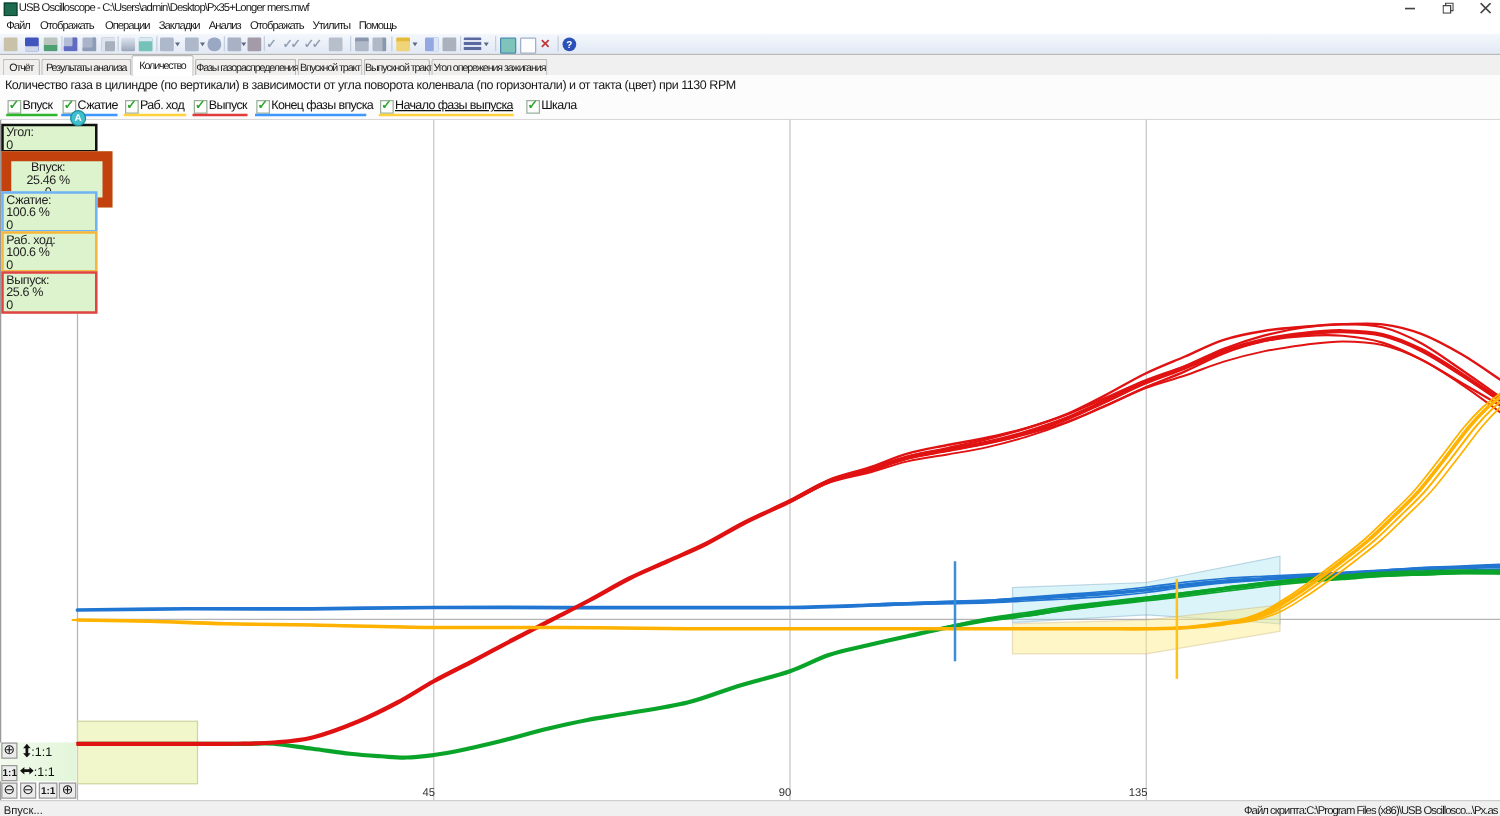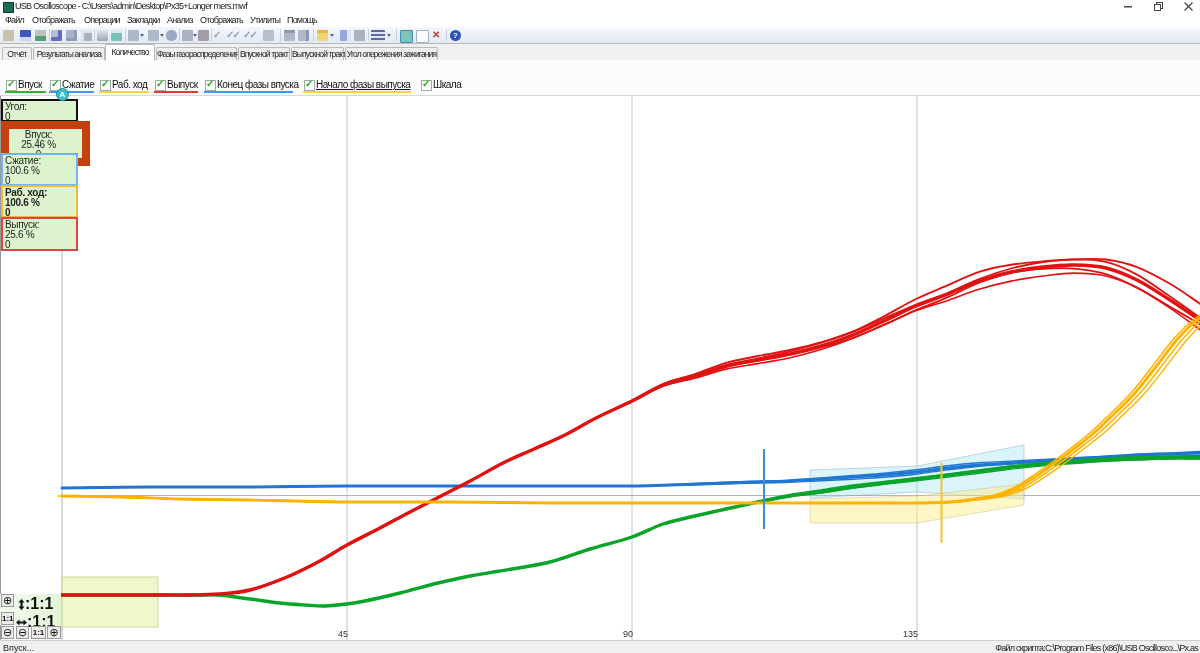--- a/index.html
+++ b/index.html
@@ -30,21 +30,21 @@
 .cbx:after{content:"✓";position:absolute;left:0px;top:-3px;color:#2aa52a;font-size:10px;font-weight:bold;}
 .cblab{position:absolute;top:19px;font-size:10px;letter-spacing:-0.5px;color:#111;}
 .cbul{position:absolute;top:31px;height:2px;}
 #amark{left:56px;top:88px;width:11px;height:11px;border-radius:50%;background:#3fbecd;border:1px solid #1d8d9d;color:#fff;font-size:8px;font-weight:bold;text-align:center;line-height:11px;z-index:40;}
 
 #statusbar{left:0;top:640px;width:1200px;height:13px;background:#f0f0f0;border-top:1px solid #cfcfcf;font-size:9px;color:#1a1a1a;}
 
 .dbox{position:absolute;left:1px;width:55px;background:#ddf3cd;font-size:10px;letter-spacing:-0.3px;color:#222;line-height:10px;padding:1px 16px 1px 2px;z-index:30;}
 
 .zbtn{position:absolute;background:#ececec;border:1px solid #9a9a9a;font-size:8px;font-weight:bold;color:#111;text-align:center;z-index:31;}
-.zlab{position:absolute;font-size:16px;font-weight:bold;color:#0a140a;z-index:31;}
+.zlab{position:absolute;font-size:10px;font-weight:normal;color:#0a140a;z-index:31;}
 #zoombg{left:0px;top:594px;width:61px;height:31px;background:linear-gradient(90deg,#f2faee,#e2f6d8);z-index:29;}
 </style>
 </head>
 <body>
 <div class="abs" id="titlebar"></div>
 <div class="abs" id="title-ico"></div>
 <div class="abs" id="title-text">USB Oscilloscope  -  C:\Users\admin\Desktop\Px35+Longer mers.mwf</div>
 <svg class="abs" style="left:1124px;top:6px;" width="8" height="2">
     <rect width="8" height="1.5" fill="#444"></rect>
   </svg>
@@ -116,20 +116,21 @@
  <div class="tab" style="left:2px;width:30px;">Отчёт</div>
  <div class="tab" style="left:33px;width:72px;">Результаты анализа</div>
  <div class="tab active" style="left:105px;width:50px;">Количество</div>
  <div class="tab" style="left:156px;width:81px;">Фазы газораспределения</div>
  <div class="tab" style="left:238px;width:52px;">Впускной тракт</div>
  <div class="tab" style="left:291px;width:53px;">Выпускной тракт</div>
  <div class="tab" style="left:345px;width:93px;">Угол опережения зажигания</div>
 </div>
 
 <div class="abs" id="inforow">
+ <div class="abs" id="headtext">Количество газа в цилиндре (по вертикали) в зависимости от угла поворота коленвала (по горизонтали) и от такта (цвет) при 1130 RPM</div>
  <div class="cbx" style="left:6px;"></div>
     <div class="cblab" style="left:18px;">Впуск</div>
     <div class="cbul" style="left:5px;width:41px;background:#2db52d;"></div>
  <div class="cbx" style="left:50px;"></div>
     <div class="cblab" style="left:62px;">Сжатие</div>
     <div class="cbul" style="left:49px;width:45px;background:#3e97ff;"></div>
  <div class="cbx" style="left:100px;"></div>
     <div class="cblab" style="left:112px;">Раб. ход</div>
     <div class="cbul" style="left:99px;width:50px;background:#ffd23e;"></div>
  <div class="cbx" style="left:155px;"></div>
@@ -176,21 +177,21 @@
 <path d="M67.0,496.0 C76.7,496.2 105.3,496.5 125.0,497.0 C144.7,497.5 163.3,498.5 185.0,499.0 C206.7,499.5 227.2,499.5 255.0,500.0 C282.8,500.5 318.7,501.7 352.0,502.0 C385.3,502.3 421.2,501.8 455.0,502.0 C488.8,502.2 524.7,502.8 555.0,503.0 C585.3,503.2 612.0,503.0 637.0,503.0 C662.0,503.0 684.0,503.0 705.0,503.0 C726.0,503.0 743.0,503.0 763.0,503.0 C783.0,503.0 804.7,503.0 825.0,503.0 C845.3,503.0 868.3,503.0 885.0,503.0 C901.7,503.0 913.3,503.2 925.0,503.0 C936.7,502.8 945.8,502.7 955.0,502.0 C964.2,501.3 972.5,500.0 980.0,499.0 C987.5,498.0 993.3,497.7 1000.0,496.0 C1006.7,494.3 1013.3,492.2 1020.0,489.0 C1026.7,485.8 1033.3,481.3 1040.0,477.0 C1046.7,472.7 1053.3,467.8 1060.0,463.0 C1066.7,458.2 1073.3,453.2 1080.0,448.0 C1086.7,442.8 1093.3,437.8 1100.0,432.0 C1106.7,426.2 1113.3,419.5 1120.0,413.0 C1126.7,406.5 1133.3,400.5 1140.0,393.0 C1146.7,385.5 1153.3,376.5 1160.0,368.0 C1166.7,359.5 1174.2,349.0 1180.0,342.0 C1185.8,335.0 1190.0,330.7 1195.0,326.0 C1200.0,321.3 1207.5,316.0 1210.0,314.0" fill="none" stroke="#ffb200" stroke-width="1.6" stroke-linejoin="round" stroke-linecap="round"></path>
 <path d="M58.0,496.0 C67.7,496.2 96.3,496.5 116.0,497.0 C135.7,497.5 154.3,498.5 176.0,499.0 C197.7,499.5 218.2,499.5 246.0,500.0 C273.8,500.5 309.7,501.7 343.0,502.0 C376.3,502.3 412.2,501.8 446.0,502.0 C479.8,502.2 515.7,502.8 546.0,503.0 C576.3,503.2 603.0,503.0 628.0,503.0 C653.0,503.0 675.0,503.0 696.0,503.0 C717.0,503.0 734.0,503.0 754.0,503.0 C774.0,503.0 795.7,503.0 816.0,503.0 C836.3,503.0 859.3,503.0 876.0,503.0 C892.7,503.0 904.3,503.2 916.0,503.0 C927.7,502.8 936.8,502.7 946.0,502.0 C955.2,501.3 963.5,500.0 971.0,499.0 C978.5,498.0 984.3,497.7 991.0,496.0 C997.7,494.3 1004.3,492.2 1011.0,489.0 C1017.7,485.8 1024.3,481.3 1031.0,477.0 C1037.7,472.7 1044.3,467.8 1051.0,463.0 C1057.7,458.2 1064.3,453.2 1071.0,448.0 C1077.7,442.8 1084.3,437.8 1091.0,432.0 C1097.7,426.2 1104.3,419.5 1111.0,413.0 C1117.7,406.5 1124.3,400.5 1131.0,393.0 C1137.7,385.5 1144.3,376.5 1151.0,368.0 C1157.7,359.5 1165.2,349.0 1171.0,342.0 C1176.8,335.0 1181.0,330.7 1186.0,326.0 C1191.0,321.3 1198.5,316.0 1201.0,314.0" fill="none" stroke="#ffb200" stroke-width="1.5" stroke-linejoin="round" stroke-linecap="round"></path>
 <path d="M72.0,496.0 C81.7,496.2 110.3,496.5 130.0,497.0 C149.7,497.5 168.3,498.5 190.0,499.0 C211.7,499.5 232.2,499.5 260.0,500.0 C287.8,500.5 323.7,501.7 357.0,502.0 C390.3,502.3 426.2,501.8 460.0,502.0 C493.8,502.2 529.7,502.8 560.0,503.0 C590.3,503.2 617.0,503.0 642.0,503.0 C667.0,503.0 689.0,503.0 710.0,503.0 C731.0,503.0 748.0,503.0 768.0,503.0 C788.0,503.0 809.7,503.0 830.0,503.0 C850.3,503.0 873.3,503.0 890.0,503.0 C906.7,503.0 918.3,503.2 930.0,503.0 C941.7,502.8 950.8,502.7 960.0,502.0 C969.2,501.3 977.5,500.0 985.0,499.0 C992.5,498.0 998.3,497.7 1005.0,496.0 C1011.7,494.3 1018.3,492.2 1025.0,489.0 C1031.7,485.8 1038.3,481.3 1045.0,477.0 C1051.7,472.7 1058.3,467.8 1065.0,463.0 C1071.7,458.2 1078.3,453.2 1085.0,448.0 C1091.7,442.8 1098.3,437.8 1105.0,432.0 C1111.7,426.2 1118.3,419.5 1125.0,413.0 C1131.7,406.5 1138.3,400.5 1145.0,393.0 C1151.7,385.5 1158.3,376.5 1165.0,368.0 C1171.7,359.5 1179.2,349.0 1185.0,342.0 C1190.8,335.0 1195.0,330.7 1200.0,326.0 C1205.0,321.3 1212.5,316.0 1215.0,314.0" fill="none" stroke="#ffb200" stroke-width="1.4" stroke-linejoin="round" stroke-linecap="round"></path>
 <line x1="764" y1="449" x2="764" y2="529" stroke="#3b8fd8" stroke-width="2"></line>
 <line x1="941.5" y1="463" x2="941.5" y2="543" stroke="#fdc220" stroke-width="2"></line>
 </svg>
 
 <div class="dbox" style="top:99px;height:17px;border:2px solid #111;">Угол:<br>0</div>
 <div class="dbox" style="top:121px;height:27px;border:8px solid #c2410c;text-align:center;">Впуск:<br>25.46 %<br>0</div>
 <div class="dbox" style="top:153px;height:27px;border:2px solid #6fb2f5;">Сжатие:<br>100.6 %<br>0</div>
-<div class="dbox" style="top:185px;height:27px;border:2px solid #f5b63c;font-weight:bold;">Раб. ход:<br>100.6 %<br>0</div>
+<div class="dbox" style="top:185px;height:27px;border:2px solid #f5b63c;">Раб. ход:<br>100.6 %<br>0</div>
 <div class="dbox" style="top:217px;height:28px;border:2px solid #e04343;">Выпуск:<br>25.6 %<br>0</div>
 
 <div class="abs" id="zoombg"></div>
 <div class="zbtn" style="left:1px;top:594px;width:11px;height:11px;line-height:10px;font-size:11px;font-weight:normal;">⊕</div>
 <div class="zlab" style="left:18px;top:595px;"><svg width="7" height="11" style="vertical-align:-1px;">
       <path d="M3.5,0 L6.5,3.5 H4.6 V7.5 H6.5 L3.5,11 L0.5,7.5 H2.4 V3.5 H0.5 Z" fill="#111"></path>
     </svg>:1:1</div>
 <div class="zbtn" style="left:1px;top:612px;width:11px;height:11px;line-height:11px;">1:1</div>
 <div class="zlab" style="left:16px;top:613px;"><svg width="11" height="7" style="vertical-align:1px;">
       <path d="M0,3.5 L3.5,0.5 V2.4 H7.5 V0.5 L11,3.5 L7.5,6.5 V4.6 H3.5 V6.5 Z" fill="#111"></path>

